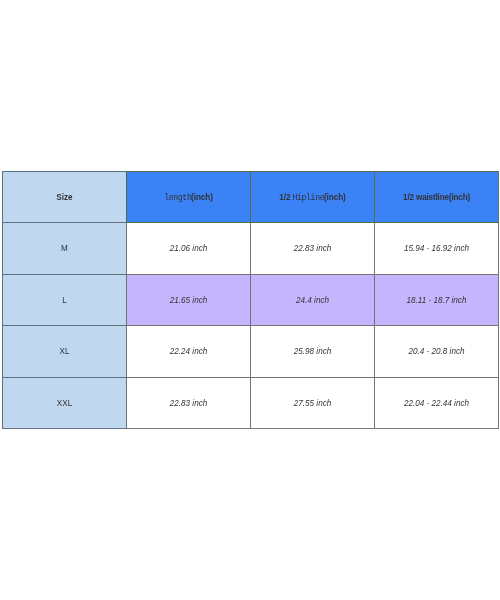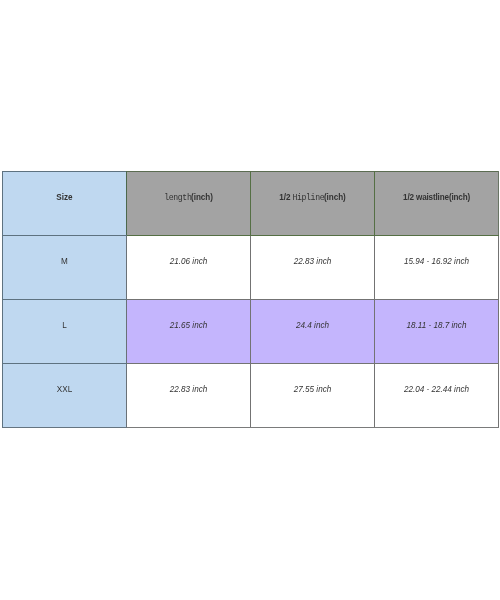--- a/index.html
+++ b/index.html
@@ -40,21 +40,21 @@
     box-sizing: border-box;
     position: relative;
   }
   table.size-chart col { width: 124px; }
 
   tr.header-row td { height: 51px; }
   tr.data-row td { height: 51.5px; }
 
   table.size-chart td.size-cell  { background: #bfd8f0; border-color: #5e7280; border-right-color: #6a7177; }
   table.size-chart td.head-size  { background: #bfd8f0; border-color: #5e7280; border-right-color: #4c684c; }
-  table.size-chart td.head-green { background: #a3a3a3; border-color: #556f44; border-top-color: #5b6c51; }
+  table.size-chart td.head-green { background: #3b82f6; border-color: #556f44; border-top-color: #5b6c51; }
   table.size-chart tr.header-row td.head-green:last-child { border-right-color: #697565; text-decoration: underline; }
   table.size-chart tr.data-row:first-of-type td.data-cell { border-top-color: #5c6b4f; }
   table.size-chart tr.data-row:last-child td.data-cell { border-bottom-color: #7a7b7b; }
   table.size-chart tr.data-row:last-child td.size-cell { border-bottom-color: #657480; padding-left: 12px; }
   td.data-cell  { background: #ffffff; font-style: italic; }
   tr.alt td.data-cell { background: #c4b5fd; }
 
   table.size-chart td > .cellbox {
     position: absolute;
     left: 0; right: 0; top: 0; bottom: 0;
@@ -157,20 +157,42 @@
             </td>
           <td class="data-cell">
               <div class="cellbox">
                 <span class="cell-txt">18.11 - 18.7 inch</span>
               </div>
             </td>
         </tr>
         <tr class="data-row">
           <td class="size-cell">
               <div class="cellbox">
+                <span class="cell-txt">XL</span>
+              </div>
+            </td>
+          <td class="data-cell">
+              <div class="cellbox">
+                <span class="cell-txt">22.24 inch</span>
+              </div>
+            </td>
+          <td class="data-cell">
+              <div class="cellbox">
+                <span class="cell-txt">25.98 inch</span>
+              </div>
+            </td>
+          <td class="data-cell">
+              <div class="cellbox">
+                <span class="cell-txt">20.4 - 20.8 inch</span>
+              </div>
+            </td>
+        </tr>
+        <tr class="data-row">
+          <td class="size-cell">
+              <div class="cellbox">
                 <span class="cell-txt">XXL</span>
               </div>
             </td>
           <td class="data-cell">
               <div class="cellbox">
                 <span class="cell-txt">22.83 inch</span>
               </div>
             </td>
           <td class="data-cell">
               <div class="cellbox">

